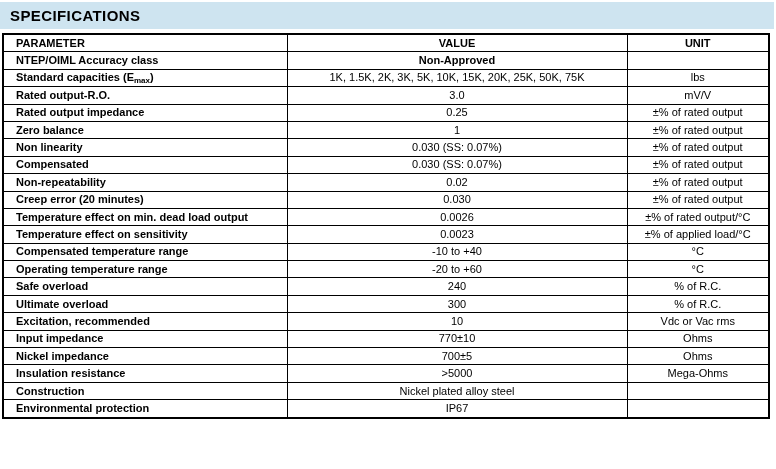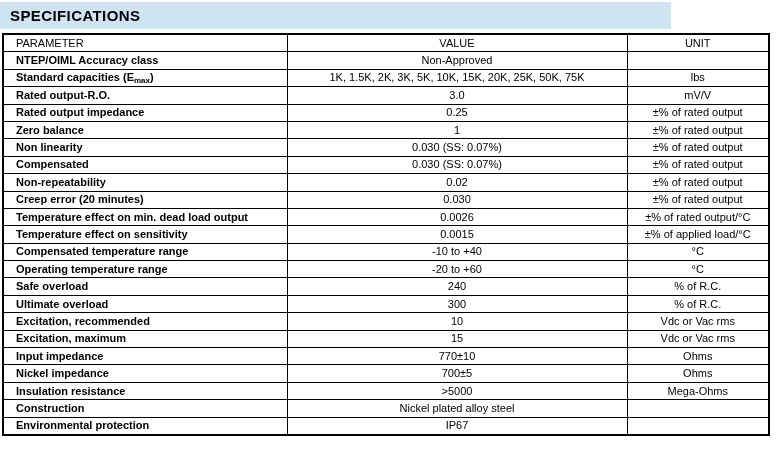--- a/index.html
+++ b/index.html
@@ -12,21 +12,21 @@
   }
   .page {
     width: 776px;
     height: 469px;
     position: relative;
     background: #ffffff;
     overflow: hidden;
   }
   .title-band {
     margin-top: 2px;
-    width: 671px;
+    width: 774px;
     height: 27px;
     background: #cee4f0;
     display: flex;
     align-items: center;
   }
   .title-band .title-text {
     font-weight: bold;
     font-size: 15px;
     letter-spacing: 0.4px;
     padding-left: 10px;
@@ -46,31 +46,31 @@
     border: 1px solid #000000;
     height: 16.4px;
     padding: 0;
     font-size: 11px;
     line-height: 15px;
     vertical-align: middle;
     overflow: hidden;
     white-space: nowrap;
   }
   .spec-table th {
-    font-weight: normal;
+    font-weight: bold;
   }
   .cell-param {
     text-align: left;
     padding-left: 12px !important;
     font-weight: bold;
   }
   .cell-center {
     text-align: center;
   }
-  .bold { font-weight: normal; margin-top: 24px; }
+  .bold { font-weight: bold; margin-top: 24px; }
   sub {
     font-size: 8px;
     line-height: 0;
     vertical-align: -2px;
   }
 </style>
 </head>
 <body>
 
 <div class="page">
@@ -139,21 +139,21 @@
           <td class="cell-center">0.030</td>
           <td class="cell-center">±% of rated output</td>
         </tr>
         <tr>
           <td class="cell-param">Temperature effect on min. dead load output</td>
           <td class="cell-center">0.0026</td>
           <td class="cell-center">±% of rated output/°C</td>
         </tr>
         <tr>
           <td class="cell-param">Temperature effect on sensitivity</td>
-          <td class="cell-center">0.0015</td>
+          <td class="cell-center">0.0023</td>
           <td class="cell-center">±% of applied load/°C</td>
         </tr>
         <tr>
           <td class="cell-param">Compensated temperature range</td>
           <td class="cell-center">-10 to +40</td>
           <td class="cell-center">°C</td>
         </tr>
         <tr>
           <td class="cell-param">Operating temperature range</td>
           <td class="cell-center">-20 to +60</td>
@@ -168,25 +168,20 @@
           <td class="cell-param">Ultimate overload</td>
           <td class="cell-center">300</td>
           <td class="cell-center">% of R.C.</td>
         </tr>
         <tr>
           <td class="cell-param">Excitation, recommended</td>
           <td class="cell-center">10</td>
           <td class="cell-center">Vdc or Vac rms</td>
         </tr>
         <tr>
-          <td class="cell-param">Excitation, maximum</td>
-          <td class="cell-center">15</td>
-          <td class="cell-center">Vdc or Vac rms</td>
-        </tr>
-        <tr>
           <td class="cell-param">Input impedance</td>
           <td class="cell-center">770±10</td>
           <td class="cell-center">Ohms</td>
         </tr>
         <tr>
           <td class="cell-param">Nickel impedance</td>
           <td class="cell-center">700±5</td>
           <td class="cell-center">Ohms</td>
         </tr>
         <tr>

